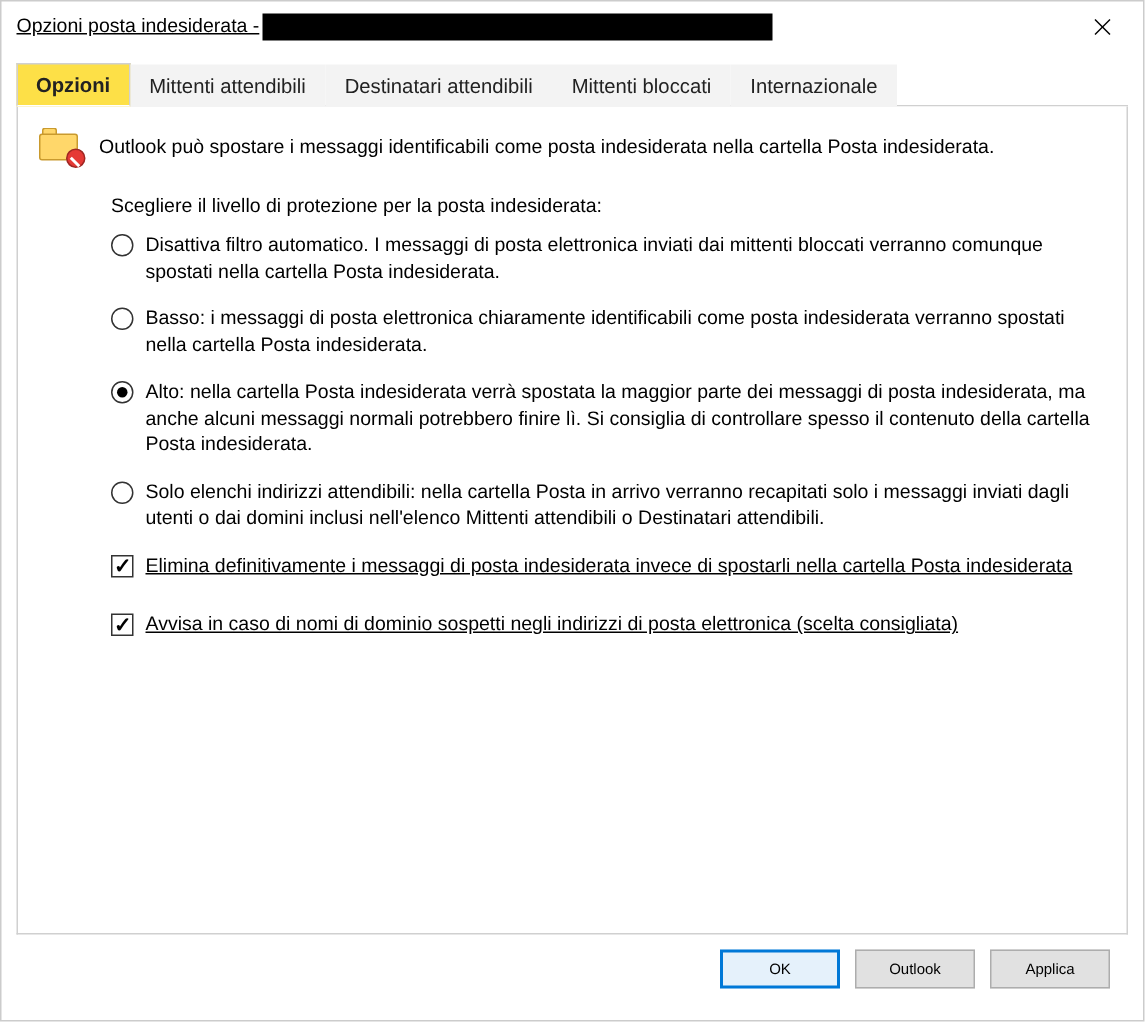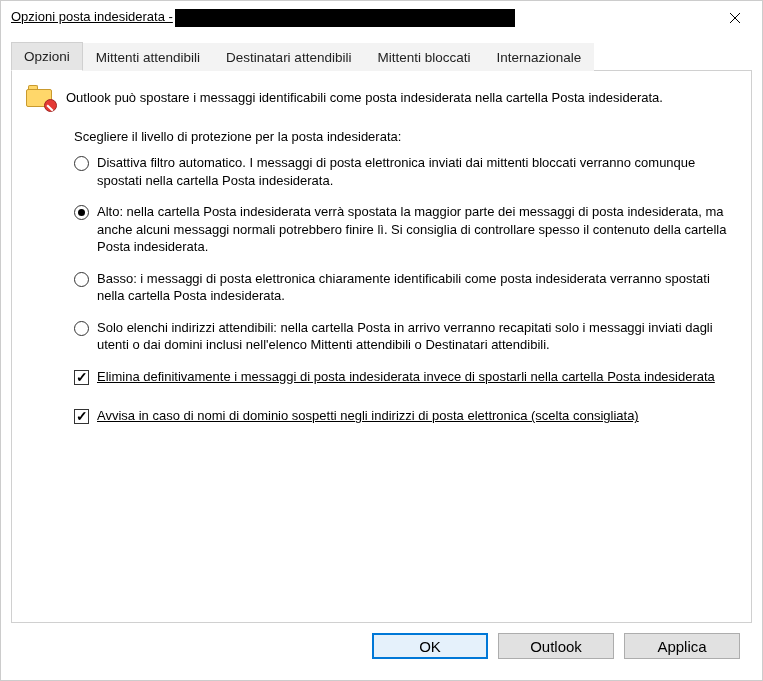--- a/index.html
+++ b/index.html
@@ -53,24 +53,24 @@
     border: 1px solid transparent;
     border-bottom: none;
     color: #222;
     cursor: pointer;
     background: #f3f3f3;
     position: relative;
     top: 1px;
     font-size: 13.5px;
   }
   .tab.active {
-    background: #e5e5e5;
+    background: #fde047;
     border-color: #d0d0d0;
     border-bottom: 1px solid #fff;
-    font-weight: 400;
+    font-weight: 700;
     margin-top: 44px;
   }
   .tabpanel {
     border: 1px solid #d0d0d0;
     border-top: none;
     background: #fff;
     padding: 14px 18px 18px 14px;
     height: 552px;
   }
   .header-row {
@@ -118,25 +118,25 @@
   }
   .check.checked::after {
     content:"✓"; position:absolute;top:-3px;left:1px;font-size:14px;font-weight:bold;color:#000;
   }
   .check-row { margin-bottom: 22px; text-decoration: underline; }
   .button-bar {
     display:flex; justify-content:flex-end; gap:10px;
     padding: 10px 12px 10px 0;
   }
   .btn {
-    width: 116px; height: 26px;
+    width: 80px; height: 26px;
     border: 1px solid #adadad;
     background: #e1e1e1;
     font-family: inherit;
-    font-size: 15px;
+    font-size: 10px;
     cursor: pointer;
   }
   .btn.primary {
     border: 2px solid #0078d7;
     background: #e5f1fb;
   }
   .opt-text { flex:1; }
 </style>
 </head>
 <body>
@@ -175,26 +175,26 @@
     </div>
 
     <div class="subhead">Scegliere il livello di protezione per la posta indesiderata:</div>
 
     <div class="options-list">
       <div class="radio-row">
         <div class="radio"></div>
         <div class="opt-text">Disattiva filtro automatico. I messaggi di posta elettronica inviati dai mittenti bloccati verranno comunque spostati nella cartella Posta indesiderata.</div>
       </div>
       <div class="radio-row">
+        <div class="radio"></div>
+        <div class="opt-text">Basso: i messaggi di posta elettronica chiaramente identificabili come posta indesiderata verranno spostati nella cartella Posta indesiderata.</div>
+      </div>
+      <div class="radio-row">
         <div class="radio checked"></div>
         <div class="opt-text">Alto: nella cartella Posta indesiderata verrà spostata la maggior parte dei messaggi di posta indesiderata, ma anche alcuni messaggi normali potrebbero finire lì. Si consiglia di controllare spesso il contenuto della cartella Posta indesiderata.</div>
-      </div>
-      <div class="radio-row">
-        <div class="radio"></div>
-        <div class="opt-text">Basso: i messaggi di posta elettronica chiaramente identificabili come posta indesiderata verranno spostati nella cartella Posta indesiderata.</div>
       </div>
       <div class="radio-row">
         <div class="radio"></div>
         <div class="opt-text">Solo elenchi indirizzi attendibili: nella cartella Posta in arrivo verranno recapitati solo i messaggi inviati dagli utenti o dai domini inclusi nell'elenco Mittenti attendibili o Destinatari attendibili.</div>
       </div>
 
       <div class="check-row">
         <div class="check checked"></div>
         <div class="opt-text">Elimina definitivamente i messaggi di posta indesiderata invece di spostarli nella cartella Posta indesiderata</div>
       </div>

